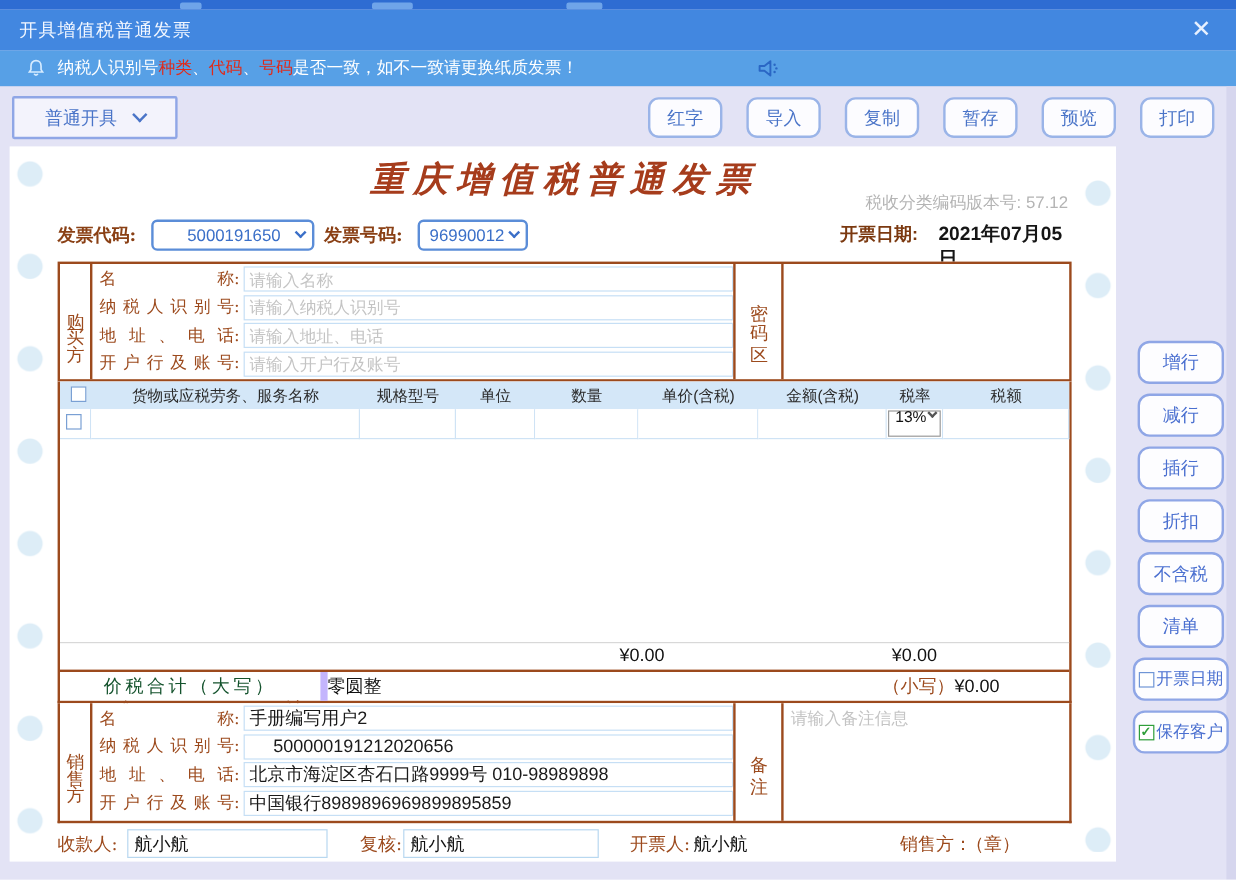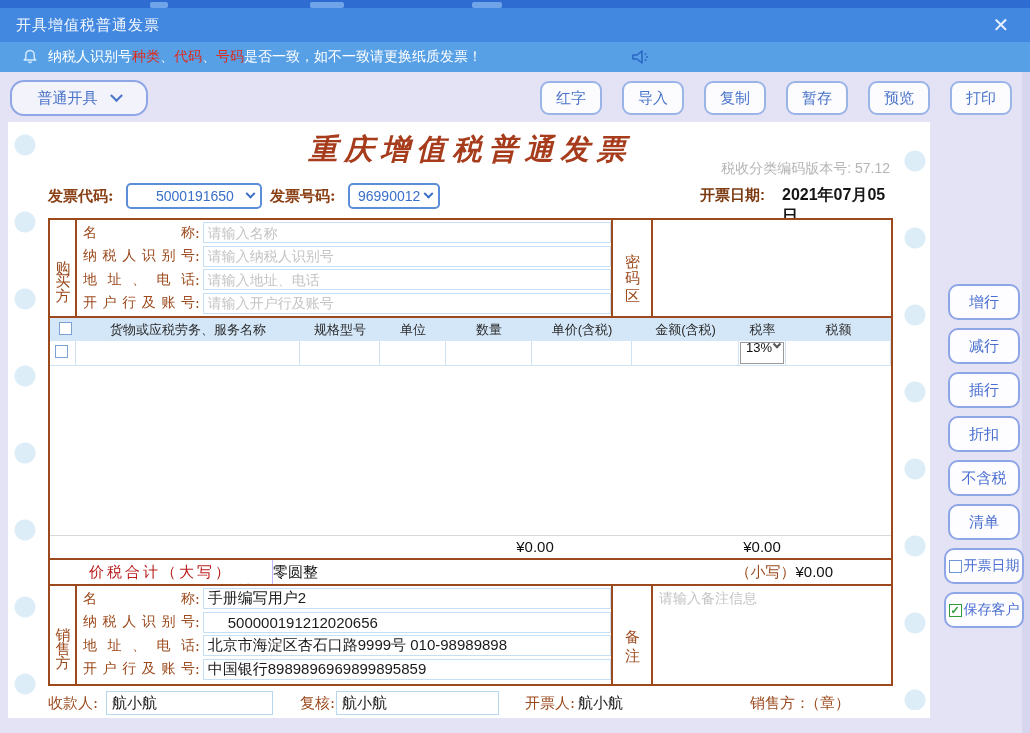--- a/index.html
+++ b/index.html
@@ -15,21 +15,21 @@
   .noticebar { position:absolute; left:0; top:42px; width:1030px; height:30px; background:#57a0e6; color:#ffffff; font-size:14px; display:flex; align-items:center; }
   .noticebar .bell { margin:0 10px 0 22px; display:flex; }
   .noticebar .red { color:#e02a1a; }
   .speaker { position:absolute; left:630px; top:48px; }
 
   
   .window-body { position:absolute; left:0; top:72px; width:1030px; height:661px; background:#e3e3f5; }
   .right-strip { position:absolute; right:0; top:72px; width:8px; height:661px; background:#d6d6ee; }
 
   
-  .mode-select { position:absolute; left:10px; top:80px; width:138px; height:36px; border:2px solid #8fa6e6; border-radius:14px; background:#f3f3fc; color:#4a74c8; font-size:15px; display:flex; align-items:center; justify-content:center; gap:14px; cursor:pointer; }
+  .mode-select { position:absolute; left:10px; top:80px; width:138px; height:36px; border:2px solid #8fa6e6; border-radius:2px; background:#f3f3fc; color:#4a74c8; font-size:15px; display:flex; align-items:center; justify-content:center; gap:14px; cursor:pointer; }
   .tb-btn { position:absolute; top:81px; width:62px; height:34px; border:2px solid #9ab4e8; border-radius:9px; background:#fcfcff; color:#4a74c8; font-size:15px; display:flex; align-items:center; justify-content:center; cursor:pointer; }
 
   
   .canvas { position:absolute; left:8px; top:122px; width:922px; height:596px; background:#ffffff; }
   .dots-col { position:absolute; width:22px; background-image:radial-gradient(circle at 11px 11px, #ddedf7 10px, transparent 11px); background-size:22px 77px; background-repeat:repeat-y; }
 
   .inv-title { position:absolute; left:48px; top:130px; width:845px; text-align:center; font-family:"DejaVu Serif","Liberation Serif",serif; font-style:italic; font-size:29px; font-weight:bold; color:#a63c1c; letter-spacing:7px; }
   .version { position:absolute; left:600px; top:160px; width:290px; text-align:right; color:#b4b4b4; font-size:14px; }
 
   .code-row { position:absolute; left:48px; top:183px; width:845px; height:28px; }
@@ -59,21 +59,21 @@
   .grow { height:25px; display:grid; grid-template-columns:26px 224px 80px 66px 86px 100px 107px 47px 105px; }
   .gcell { border-right:1px solid #cfe3f5; border-bottom:1px solid #cfe3f5; background:#fff; position:relative; }
   .cbx { width:13px; height:13px; border:1px solid #7aa0d4; background:#fff; display:inline-block; margin:4px 0 0 5px; cursor:pointer; }
   .rate-combo { position:absolute; left:1px; top:1px; right:1px; bottom:1px; border:1px solid #9a9a9a; background:#fff; display:flex; align-items:center; justify-content:space-between; padding:0 3px 12px 5px; font-size:13px; color:#111; cursor:pointer; }
   .gbody { flex:1; }
   .totals-row { height:23px; border-top:1px solid #d8d8d8; position:relative; font-size:15px; }
   .totals-label { position:absolute; left:48px; top:2px; width:155px; font-family:"DejaVu Serif","Liberation Serif",serif; color:#9c4a1d; text-align:justify; text-align-last:justify;margin-top:44px; }
   .tot-val1 { position:absolute; left:405px; top:2px; width:160px; text-align:center; color:#111; }
   .tot-val2 { position:absolute; left:632px; top:2px; width:160px; text-align:center; color:#111; }
   .grand-row { height:26px; border-top:2px solid #9c4a1d; display:flex; align-items:center; font-size:15px; }
-  .grand-left { width:223px; border-right:1px solid #c4b5fd; height:100%; display:flex; align-items:center; justify-content:center; font-family:Liberation Mono, monospace; color:#b91c1c; letter-spacing:3px; }
+  .grand-left { width:223px; border-right:6px solid #c4b5fd; height:100%; display:flex; align-items:center; justify-content:center; font-family:Liberation Mono, monospace; color:#14532d; letter-spacing:3px; }
   .grand-words { flex:1; color:#111; }
   .grand-small { padding-right:58px; }
   .grand-small .sm { font-family:"DejaVu Serif","Liberation Serif",serif; color:#9c4a1d; }
   .grand-small .val { color:#111; }
 
   
   .footer-row { position:absolute; left:48px; top:691px; width:845px; height:26px; font-size:15px; }
   .f-label { position:absolute; top:3px; font-family:"DejaVu Serif","Liberation Serif",serif; color:#9c4a1d; }
   .f-input { position:absolute; top:0; height:24px; border:1px solid #b8d8f0; background:#fff; font-size:15px; color:#111; padding:0 5px; outline:none; font-family:"Liberation Sans","DejaVu Sans",sans-serif; }
   .f-text { position:absolute; top:3px; color:#111; }

